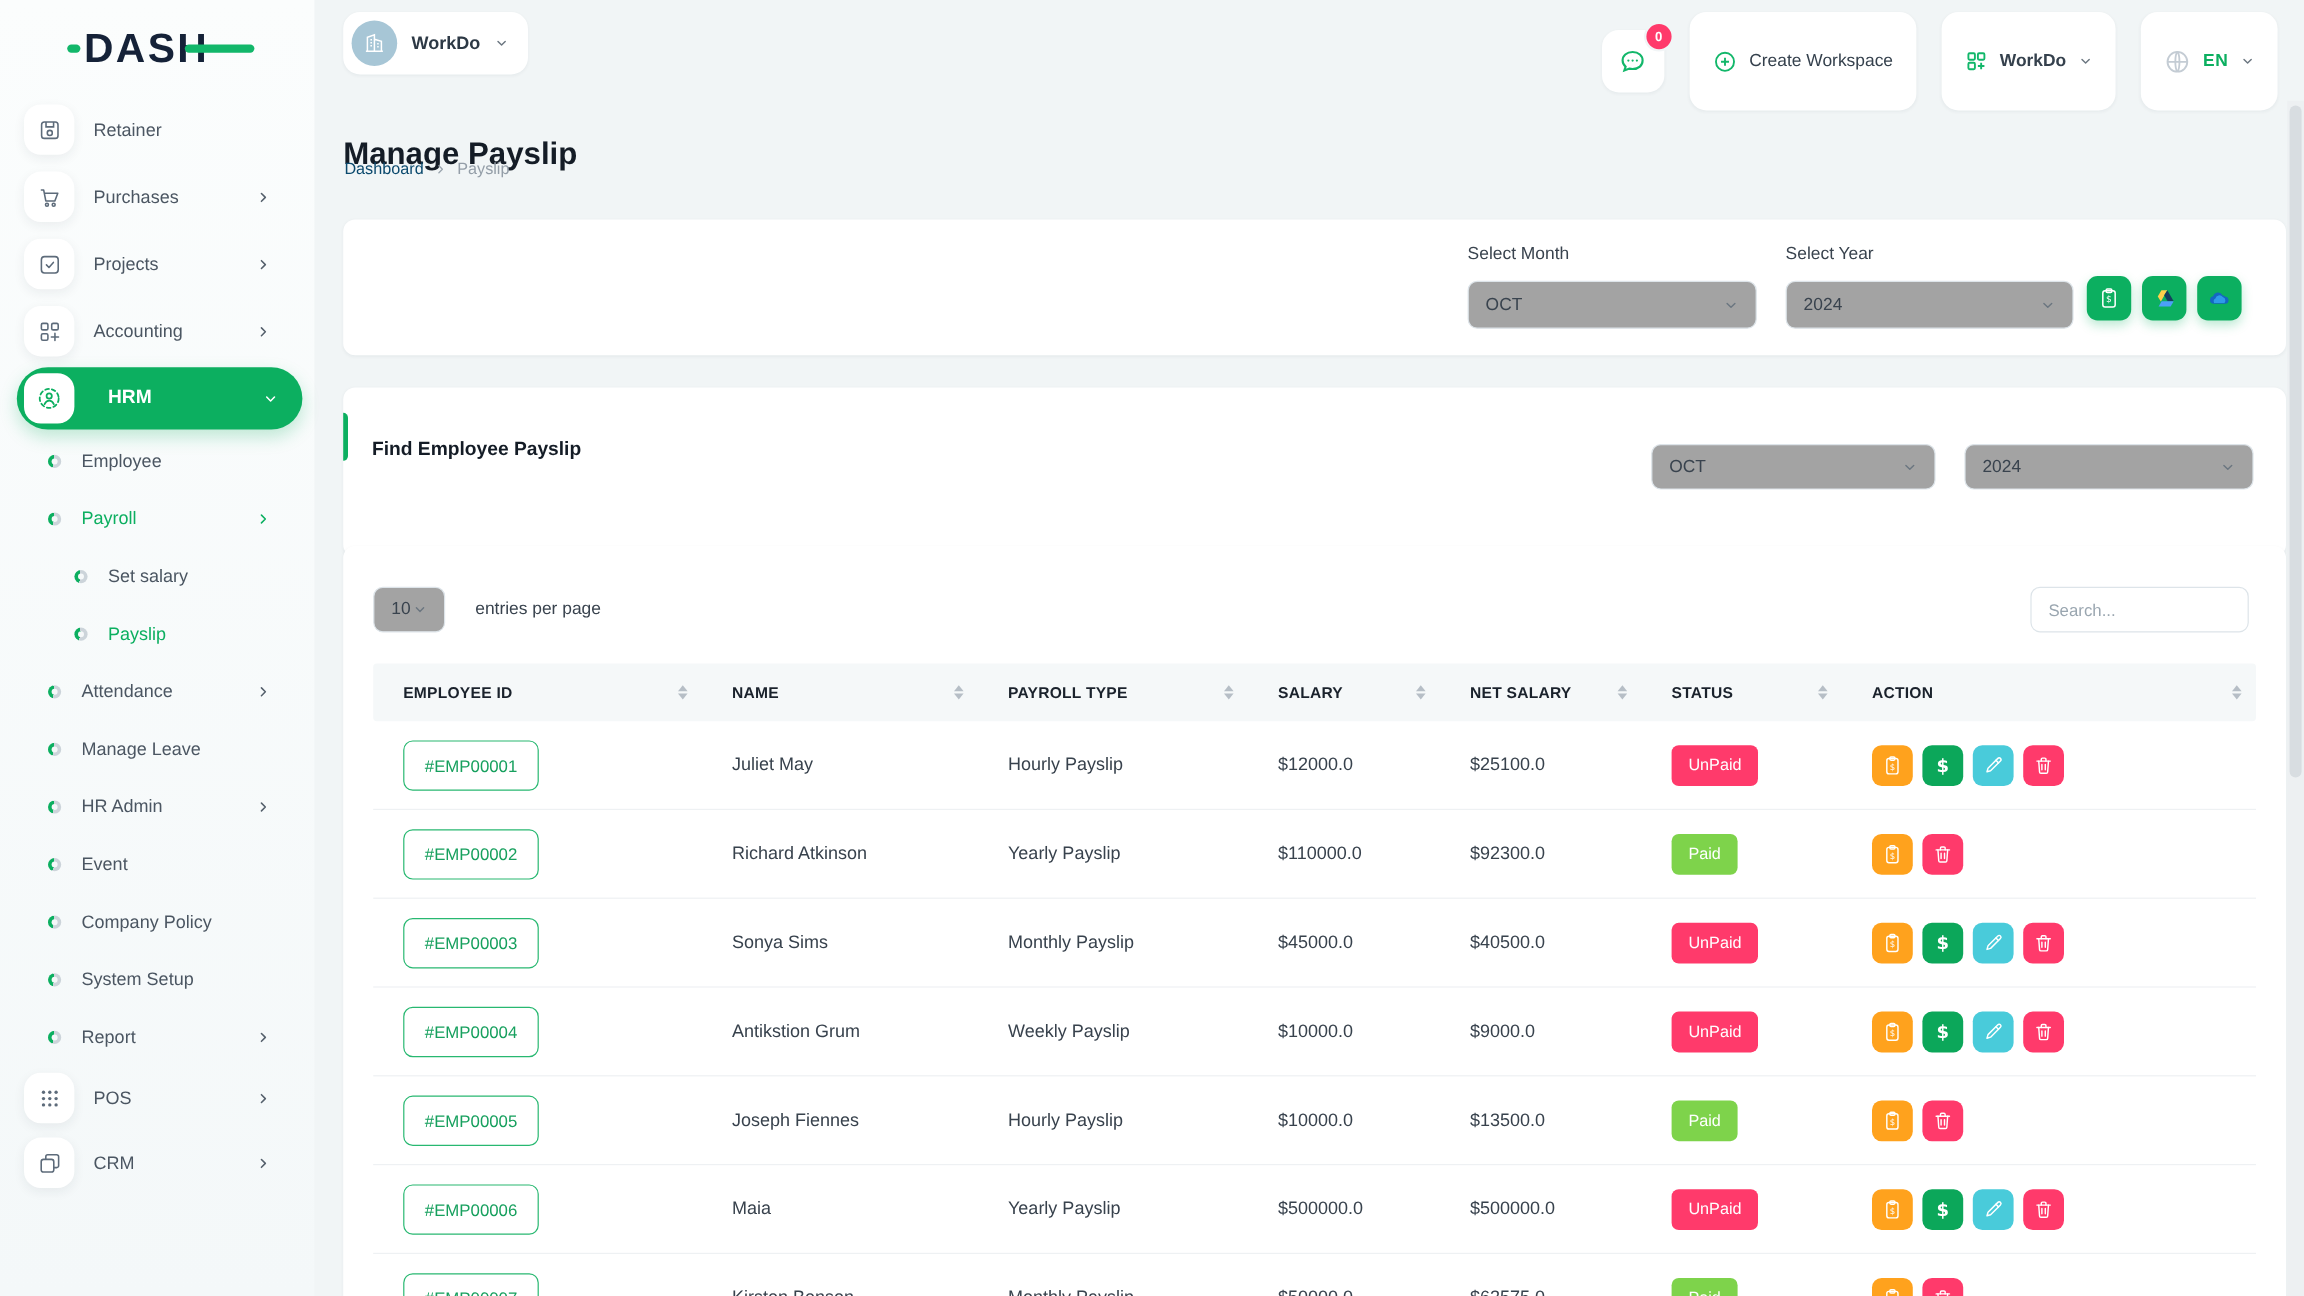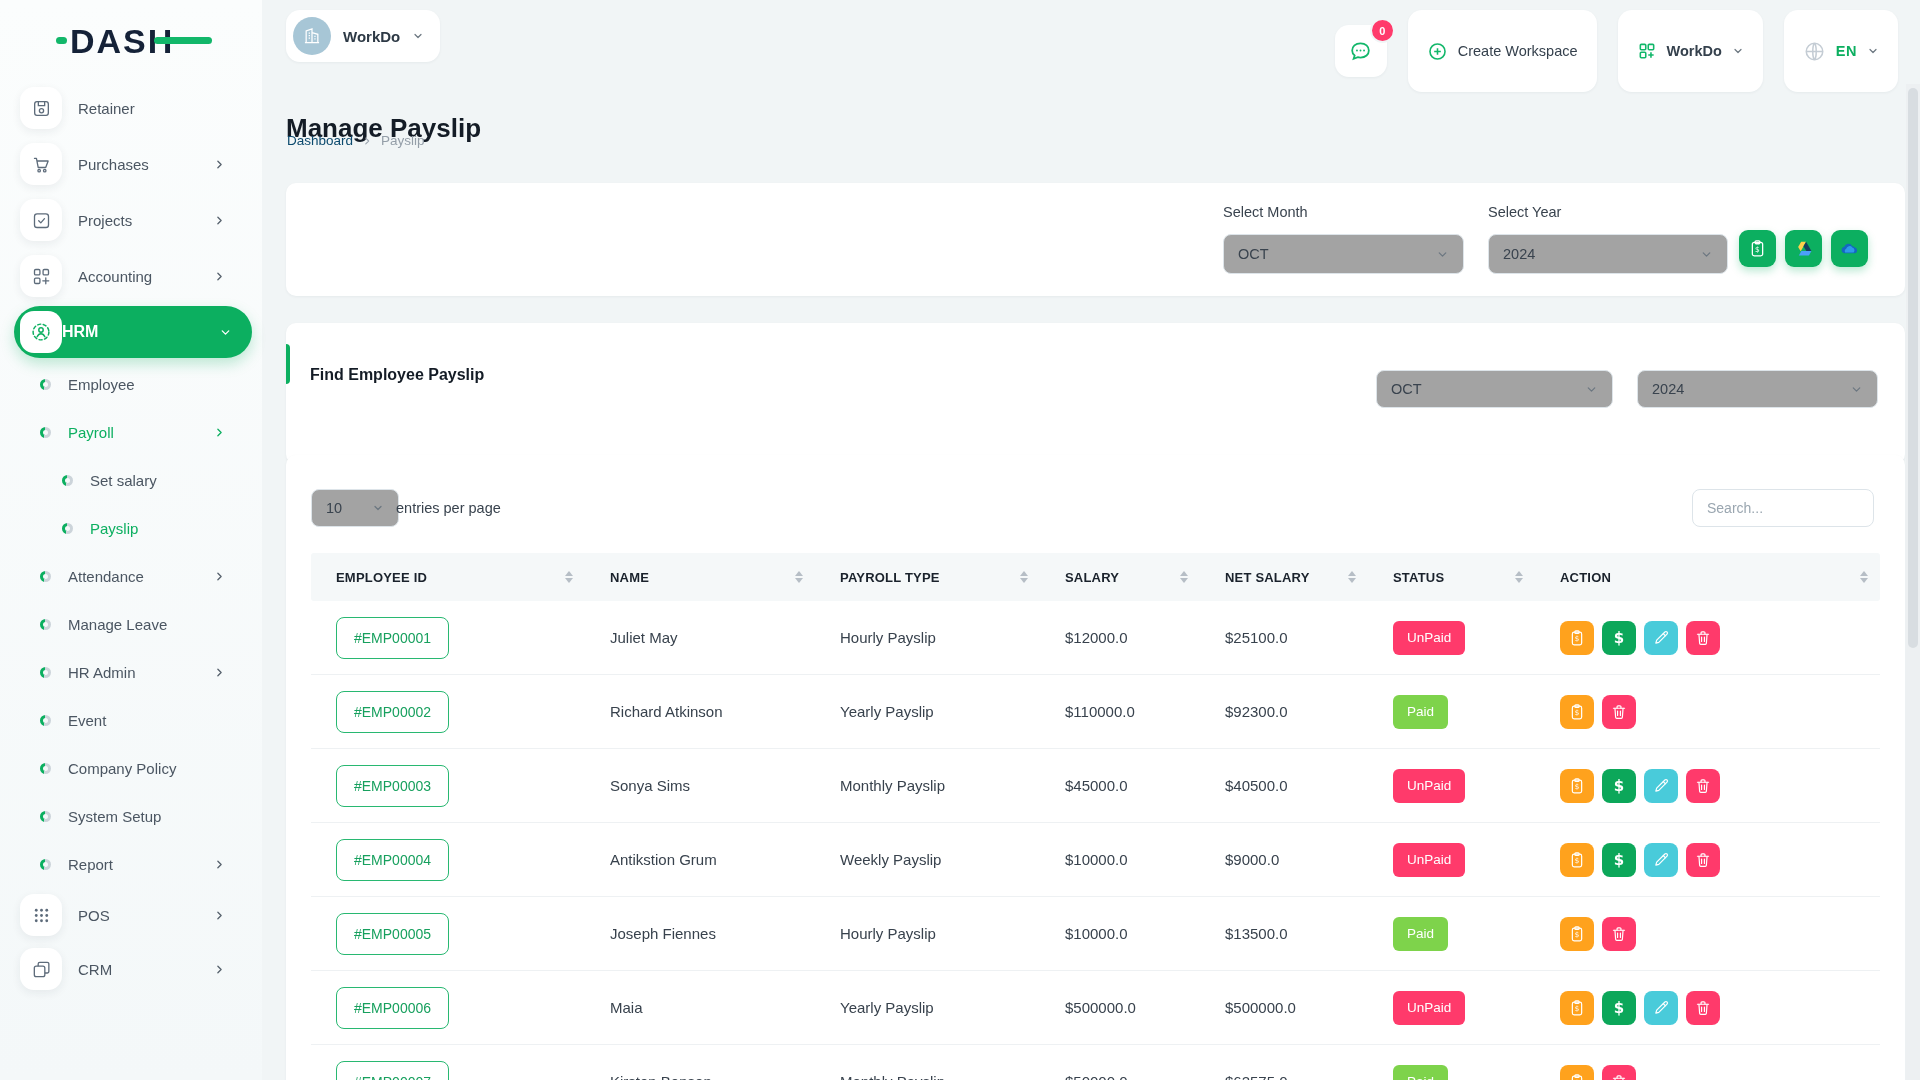--- a/index.html
+++ b/index.html
@@ -18,21 +18,21 @@
   .nav-item{display:flex;align-items:center;position:relative;color:#4b5662;font-size:15px;cursor:pointer;}
   .nav-item.top{height:56px;padding-left:20px;gap:16px;}
   .nav-item.sub{height:48px;padding-left:40px;gap:17px;}
   .nav-item.subsub{height:48px;padding-left:62px;gap:17px;}
   .nav-item.pos-row{height:54px;padding-left:20px;gap:16px;}
   .tile{width:42px;height:42px;background:#fff;border-radius:14px;box-shadow:0 3px 10px rgba(25,39,52,.07);display:grid;place-items:center;flex:0 0 auto;}
   .nav-chev{position:absolute;right:36px;color:#55606c;display:flex;}
   .nav-item.active-link{color:#0CAF60;}
   .nav-item.active-link .nav-chev{color:#0CAF60;}
   .hrm-wrap{height:56px;display:flex;align-items:center;}
-  .hrm-pill{margin-left:14px;width:232px;height:52px;background:#0CAF60;border-radius:26px;display:flex;align-items:center;gap:0;padding-left:6px;position:relative;box-shadow:0 6px 14px rgba(12,175,96,.25);cursor:pointer;}
+  .hrm-pill{margin-left:14px;width:232px;height:52px;background:#0CAF60;border-radius:26px;display:flex;align-items:center;gap:28px;padding-left:6px;position:relative;box-shadow:0 6px 14px rgba(12,175,96,.25);cursor:pointer;}
   .hrm-pill .tile{width:42px;height:42px;border-radius:14px;box-shadow:none;}
   .hrm-pill .nav-label{color:#fff;font-weight:700;}
   .hrm-pill .nav-chev{right:20px;color:#fff;}
   .bullet{width:11px;height:11px;border-radius:50%;background:conic-gradient(from 200deg,#0CAF60 0 150deg,#ccd4da 150deg 360deg);display:grid;place-items:center;flex:0 0 auto;}
   .bullet-hole{width:5px;height:5px;border-radius:50%;background:#f5f8f9;}
   
   .ws-pill{position:absolute;left:286px;top:10px;height:52px;background:#fff;border-radius:14px;display:flex;align-items:center;gap:12px;padding:0 16px 0 7px;box-shadow:0 1px 3px rgba(25,39,52,.05);cursor:pointer;}
   .ws-avatar{width:38px;height:38px;border-radius:50%;background:#a7c6d6;display:grid;place-items:center;}
   .ws-name{font-size:15px;font-weight:700;color:#2d3945;}
   .top-right{position:absolute;top:10px;right:22px;display:flex;gap:21px;align-items:center;}
@@ -51,21 +51,21 @@
   .card1{top:183px;height:113px;}
   .card2{top:323px;height:141px;}
   .card3{top:455px;height:700px;overflow:hidden;}
   .sm-label{position:absolute;top:21px;font-size:14.5px;color:#39434e;}
   .sel{position:absolute;height:40px;border:1px solid #dde4e9;border-radius:8px;background:#a3a3a3;display:flex;align-items:center;justify-content:space-between;padding:0 14px;font-size:14.5px;color:#39434e;cursor:pointer;box-sizing:border-box;}
   .gbtns{position:absolute;top:47px;right:37px;display:flex;gap:9px;}
   .gbtn{width:37px;height:37px;border-radius:9px;background:#0CAF60;border:none;display:grid;place-items:center;cursor:pointer;box-shadow:0 4px 9px rgba(12,175,96,.28);}
   .accent-bar{position:absolute;left:0;top:21px;width:4px;height:40px;background:#0CAF60;border-radius:0 4px 4px 0;}
   .find-title{position:absolute;left:24px;top:30px;font-size:16px;font-weight:700;color:#141c26;}
   
-  .entries-sel{left:25px;top:34px;width:88px;height:38px;}
+  .entries-sel{left:25px;top:34px;width:60px;height:38px;}
   .entries-label{position:absolute;left:110px;top:45px;font-size:14.5px;color:#39434e;}
   .search-input{position:absolute;top:34px;right:31px;width:182px;height:38px;border:1px solid #dde4e9;border-radius:8px;padding:0 14px;font-size:14px;color:#39434e;box-sizing:border-box;outline:none;font-family:inherit;background:#fff;}
   .search-input::placeholder{color:#9aa6b0;}
   
   .thead{position:absolute;left:25px;right:25px;top:98px;height:48px;background:#f5f8f9;display:grid;grid-template-columns:274px 230px 225px 160px 168px 167px 1fr;align-items:center;border-radius:3px;}
   .th{display:flex;align-items:center;justify-content:space-between;padding:0 12px 0 25px;font-size:13px;font-weight:700;color:#1a222c;letter-spacing:.2px;cursor:pointer;}
   .sort{display:flex;flex-direction:column;gap:2px;}
   .s-up{width:0;height:0;border-left:4px solid transparent;border-right:4px solid transparent;border-bottom:5px solid #b6bec6;}
   .s-dn{width:0;height:0;border-left:4px solid transparent;border-right:4px solid transparent;border-top:5px solid #b6bec6;}
   .tbody{position:absolute;left:25px;right:25px;top:146px;}

